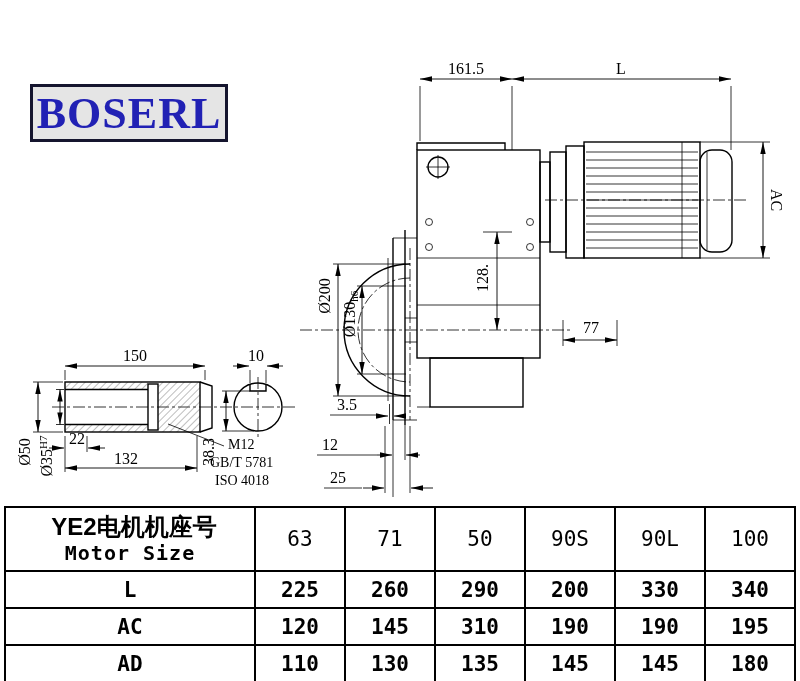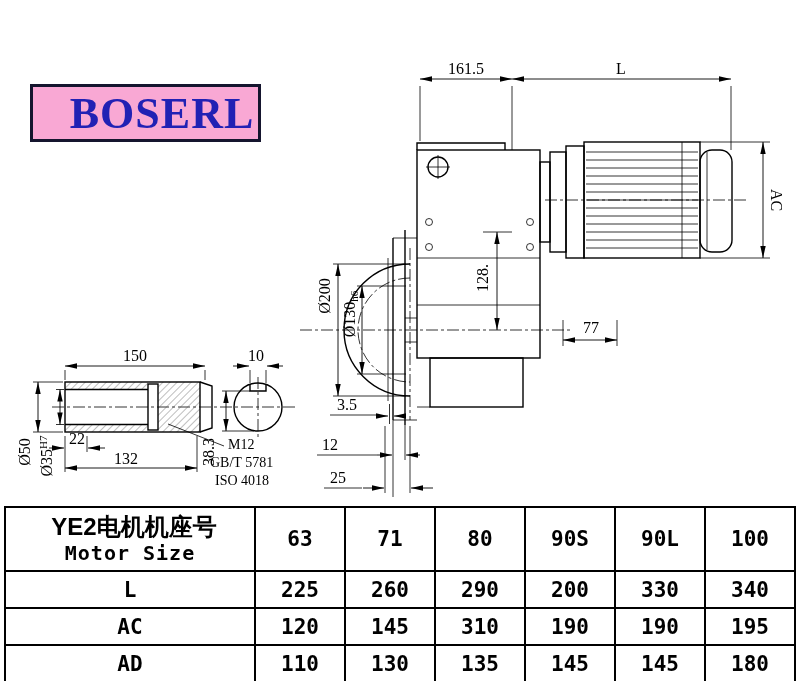--- a/index.html
+++ b/index.html
@@ -1,36 +1,36 @@
 <!DOCTYPE html>
 <html><head>
 <meta charset="utf-8">
 <style>
   html,body{margin:0;padding:0;background:#fff;}
   .page{position:relative;width:800px;height:681px;background:#fff;overflow:hidden;
         font-family:"Liberation Sans",sans-serif;}
   .title{position:absolute;left:36px;top:14px;font-size:27px;font-weight:bold;color:#000;letter-spacing:1px;}
   .logo-box{position:absolute;left:30px;top:84px;width:192px;height:52px;border:3px solid #15152e;
-            display:flex;align-items:center;justify-content:center;background:#f9a8d4;padding-left:33px;}
+            display:flex;align-items:center;justify-content:center;background:#e5e5e5;}
   .logo-text{font-family:"Liberation Serif",serif;font-size:44px;font-weight:bold;color:#2121b4;letter-spacing:1px;}
   svg.drawing{position:absolute;left:0;top:0;}
   
   .ol{fill:none;stroke:#000;stroke-width:1.4;}
   .tl{fill:none;stroke:#000;stroke-width:0.8;}
   .dim{fill:none;stroke:#000;stroke-width:0.9;}
   .cl{fill:none;stroke:#000;stroke-width:0.8;stroke-dasharray:12 3 3 3;}
   .dtxt{font-family:"Liberation Serif",serif;font-size:16px;fill:#000;}
   .ntxt{font-family:"Liberation Serif",serif;font-size:14px;fill:#000;}
   
   .dim-table{position:absolute;left:4px;top:506px;width:792px;border-collapse:collapse;table-layout:fixed;
              text-align:center;font-family:"DejaVu Sans Mono",monospace;color:#000;}
   .dim-table td{border:2px solid #000;vertical-align:middle;padding:0;}
   .dim-table tr.hdr td{height:62px;}
   .dim-table tr.row td{height:35px;font-size:21px;font-weight:bold;}
-  .hdr-num{font-size:21px;font-weight:bold;}
+  .hdr-num{font-size:21px;font-weight:normal;}
   .cn{font-size:24px;font-weight:bold;font-family:"Liberation Sans",sans-serif;line-height:1.2;margin-left:8px;}
   .en{font-size:20px;font-weight:bold;letter-spacing:1px;line-height:1.2;}
   .col-label{width:248px;}
 </style>
 </head>
 <body>
 
 <div class="page">
 
 
@@ -179,21 +179,21 @@
 
   <table class="dim-table">
     <tbody>
         <tr class="hdr">
       <td class="col-label">
         <div class="cn">YE2电机机座号</div>
         <div class="en">Motor Size</div>
       </td>
       <td class="hdr-num">63</td>
       <td class="hdr-num">71</td>
-      <td class="hdr-num">80</td>
+      <td class="hdr-num">50</td>
       <td class="hdr-num">90S</td>
       <td class="hdr-num">90L</td>
       <td class="hdr-num">100</td>
     </tr>
     <tr class="row">
       <td>L</td>
       <td>225</td>
       <td>260</td>
       <td>290</td>
       <td>200</td>

